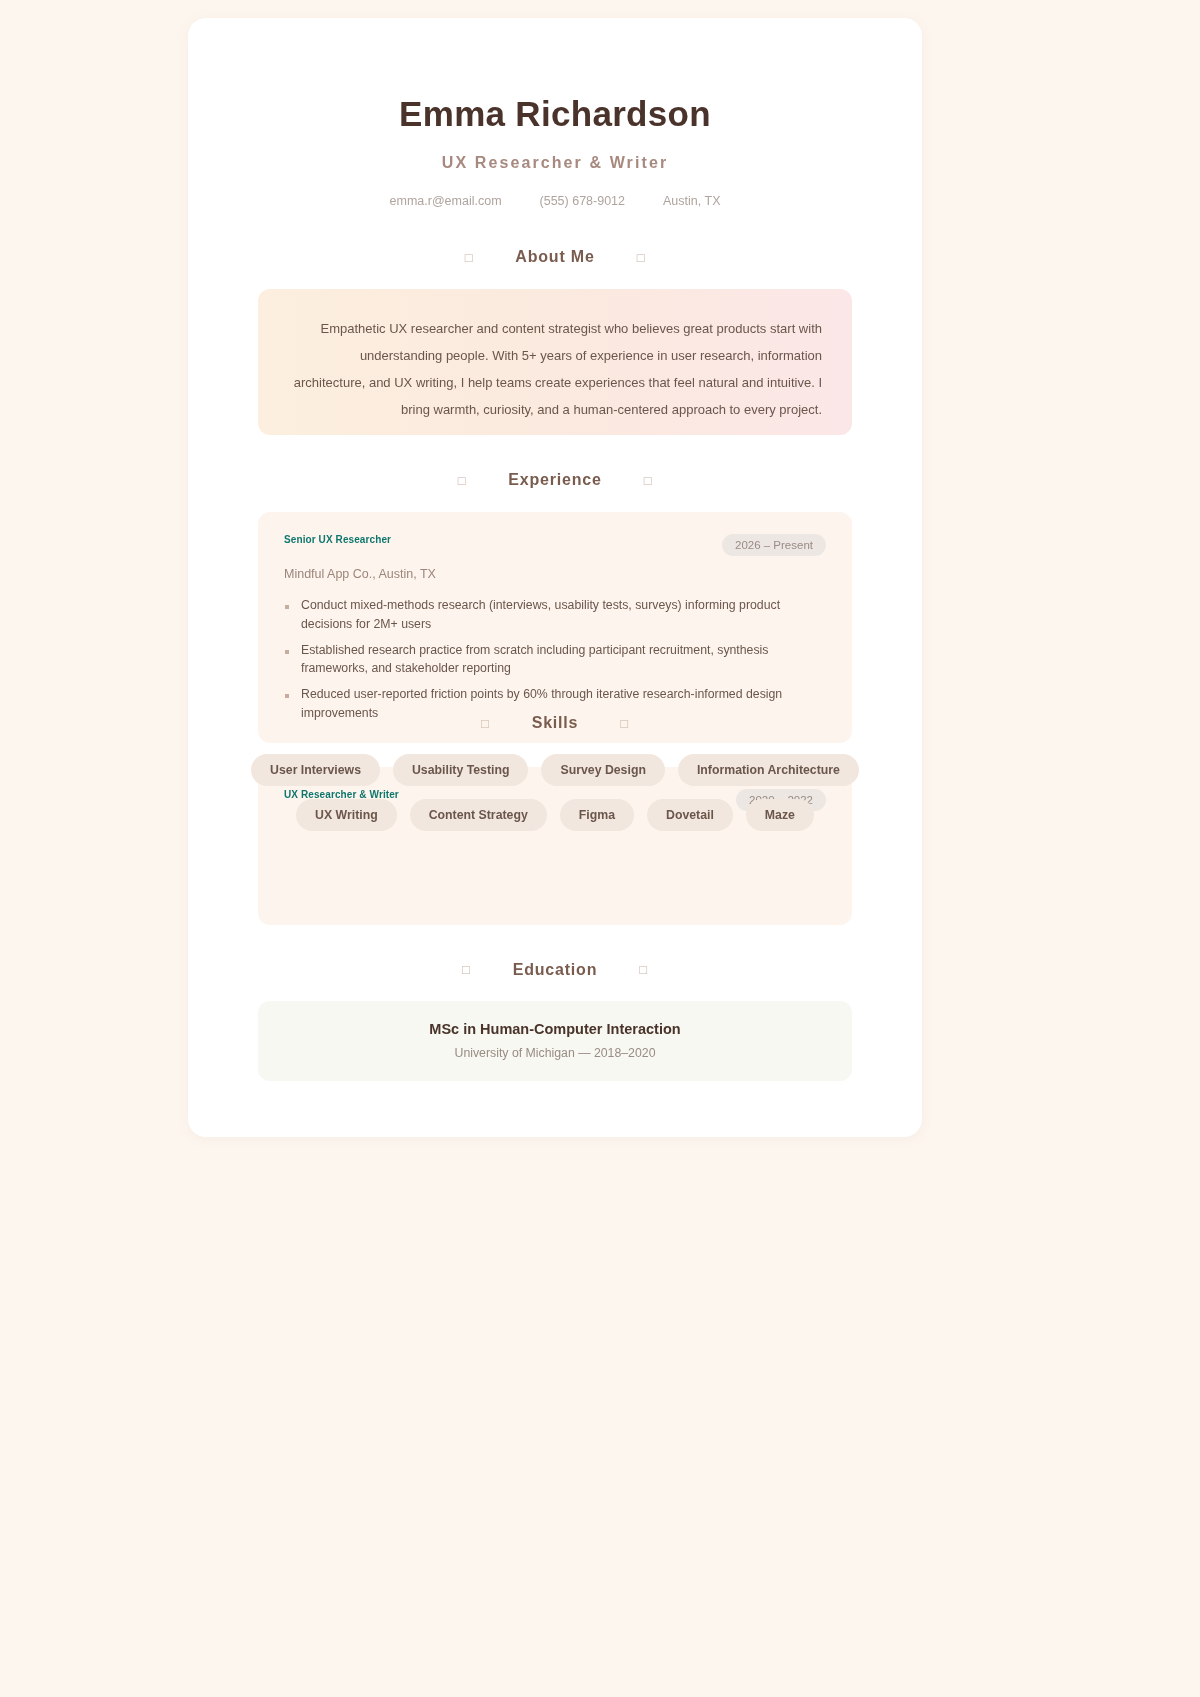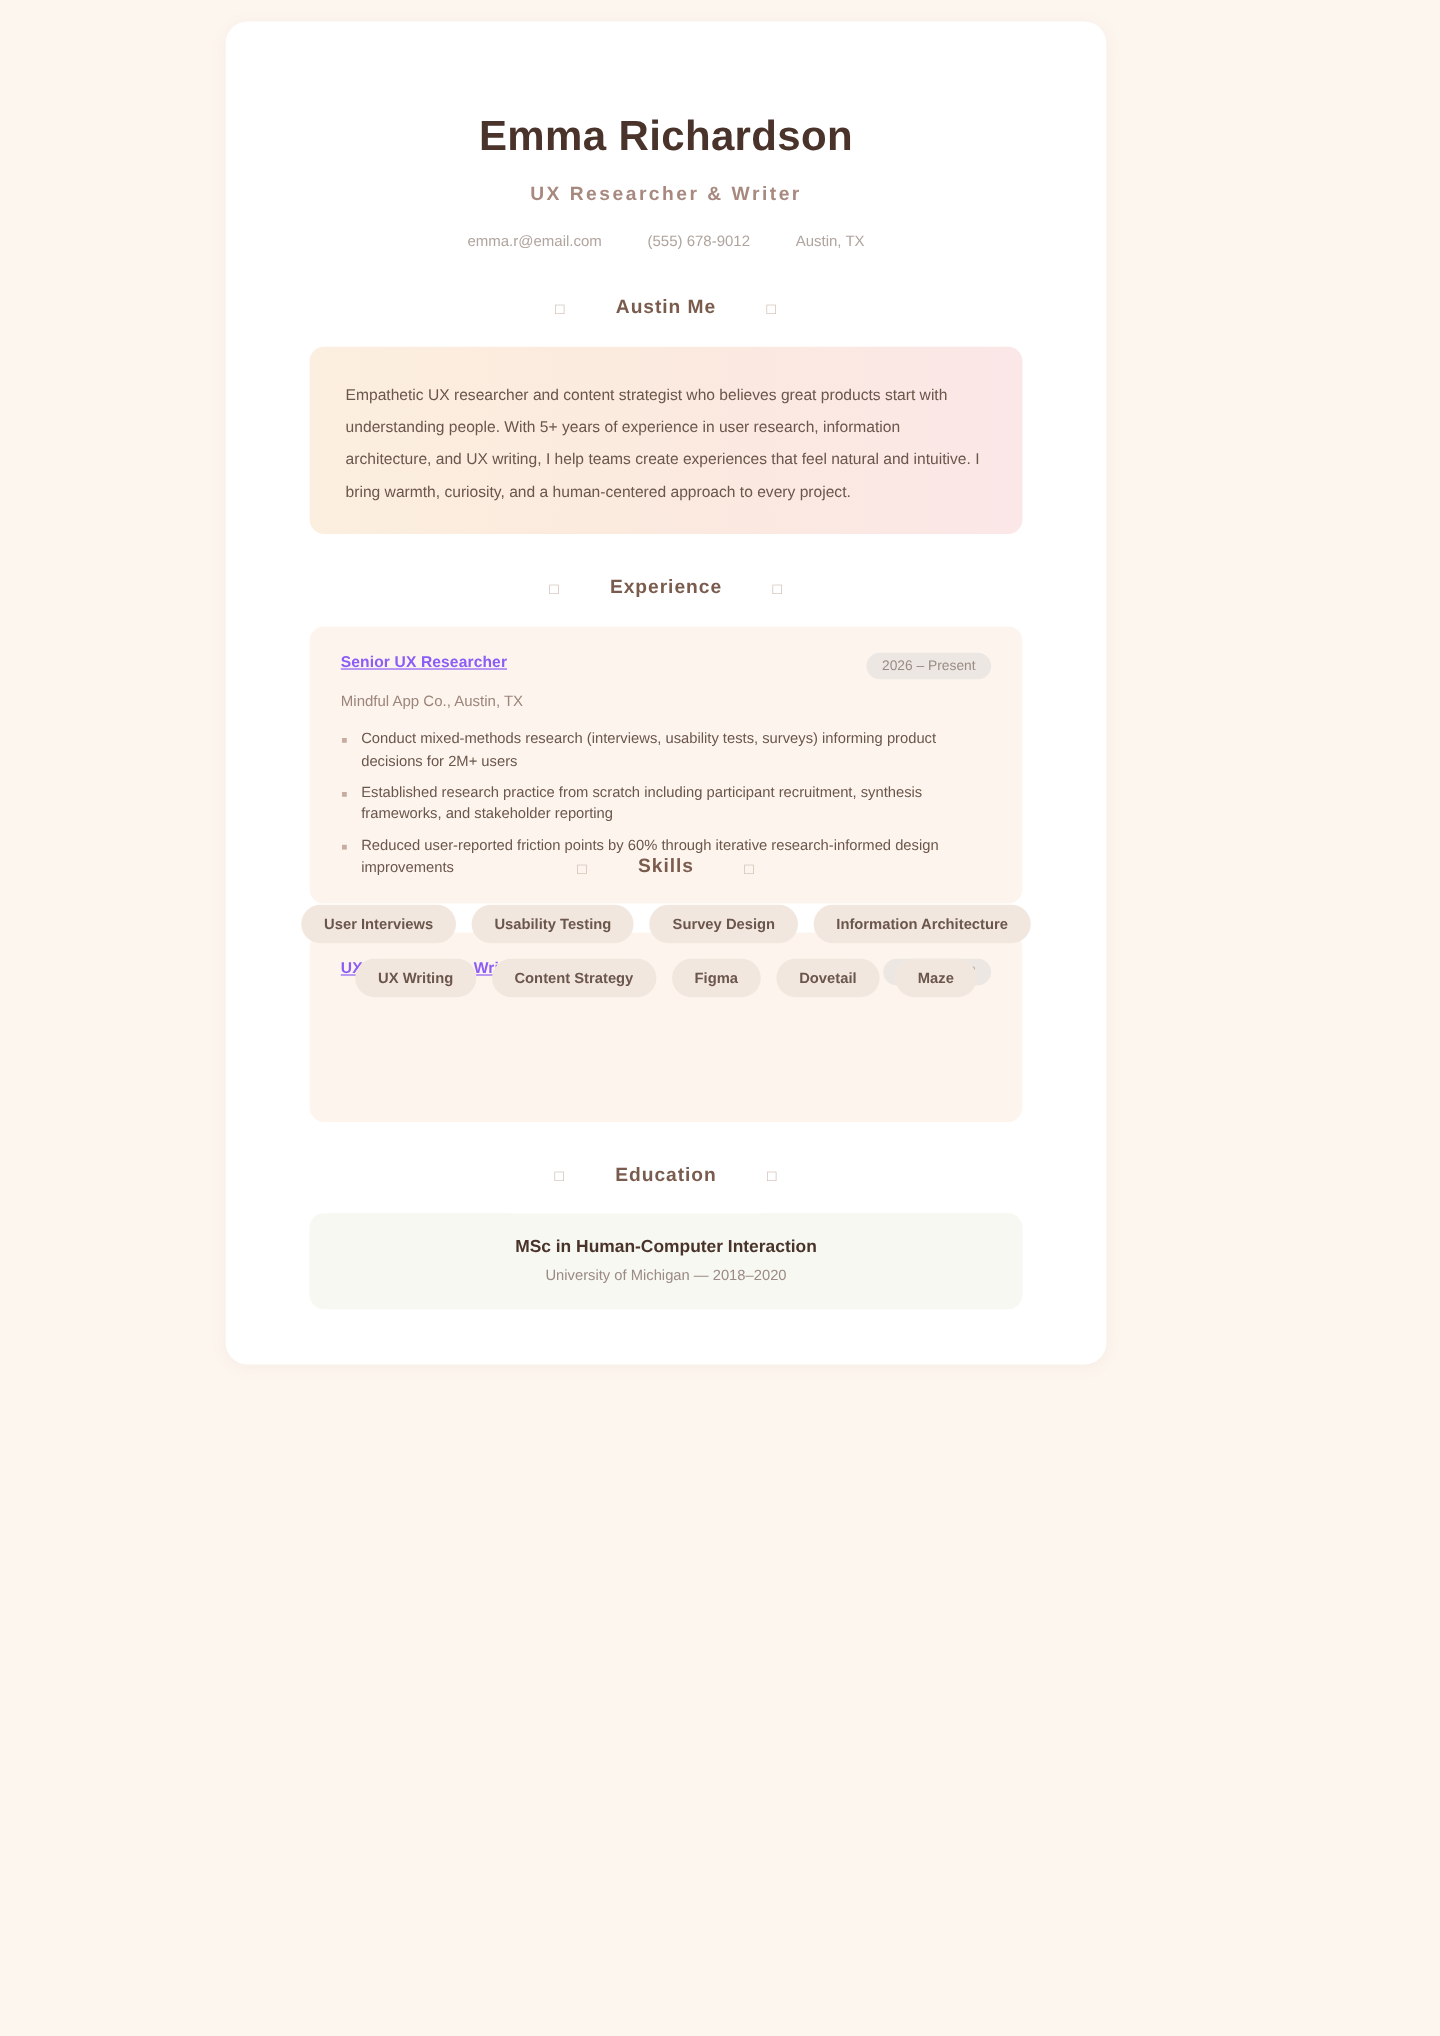--- a/index.html
+++ b/index.html
@@ -68,24 +68,24 @@
     color: #c9b5a8;
     font-weight: normal;
     line-height: 1;
   }
 
   
   .about-head { margin-top: 40px; }
 
   .about-card {
     margin: 23px 70px 0 70px;
-    padding: 26px 30px 22px 30px;
+    padding: 26px 30px 12px 30px;
     border-radius: 12px;
     background: linear-gradient(90deg, #fcefdf 0%, #fbeade 45%, #fbe7e7 100%);
-    text-align: left;
+    text-align: right;
     font-size: 13px;
     line-height: 2.08;
     color: #6b564c;
   }
 
   
   .exp-head { margin-top: 36px; }
 
   .exp-card {
     margin: 23px 70px 0 70px;
@@ -97,25 +97,24 @@
 
   .exp-card.second { height: 158px; overflow: hidden; margin-top: 24px; }
 
   .exp-top {
     display: flex;
     align-items: flex-start;
     justify-content: space-between;
   }
 
   .exp-title {
-    font-size: 13px;
-    font-weight: bold;
-    color: #8b5cf6;
+    font-size: 10px;
+    font-weight: bold;
+    color: #0f766e;
     letter-spacing: 0.1px;
-    text-decoration: underline;
   }
 
   .exp-date {
     font-size: 11.5px;
     color: #9b8b84;
     background: #ece7e3;
     border-radius: 11px;
     padding: 5px 13px;
     white-space: nowrap;
   }
@@ -215,21 +214,21 @@
     <div class="tagline">UX Researcher &amp; Writer</div>
     <div class="contact">
       <span>emma.r@email.com</span>
       <span>(555) 678-9012</span>
       <span>Austin, TX</span>
     </div>
   </div>
 
   <div class="section-head about-head">
     <span class="orn">□</span>
-    <span>Austin Me</span>
+    <span>About Me</span>
     <span class="orn">□</span>
   </div>
   <div class="about-card">
     <div>Empathetic UX researcher and content strategist who believes great products start with understanding people. With 5+ years of experience in user research, information architecture, and UX writing, I help teams create experiences that feel natural and intuitive. I bring warmth, curiosity, and a human-centered approach to every project.</div>
   </div>
 
   <div class="section-head exp-head">
     <span class="orn">□</span>
     <span>Experience</span>
     <span class="orn">□</span>

